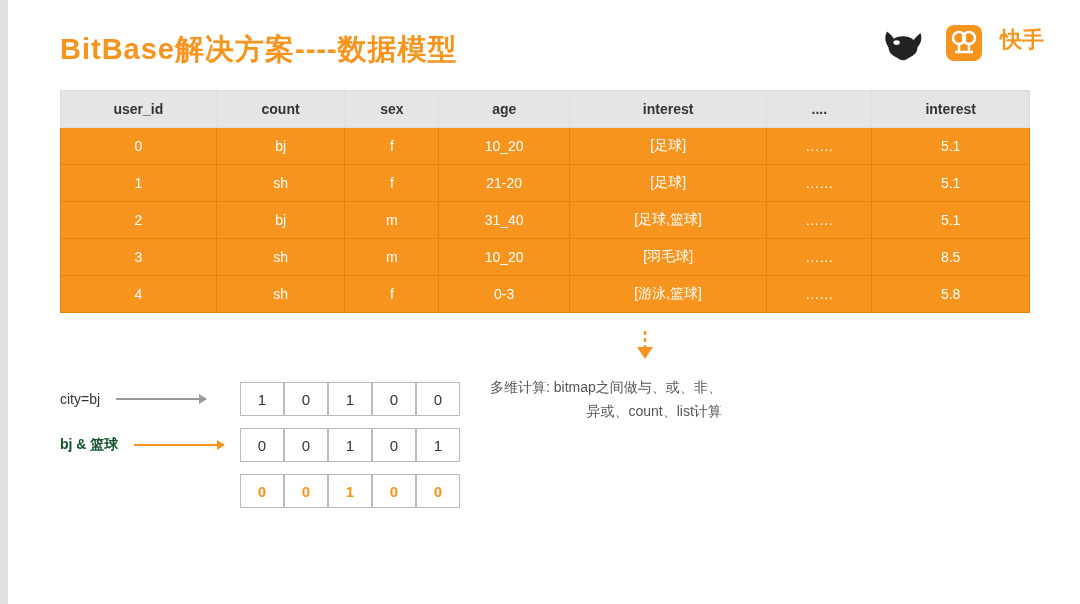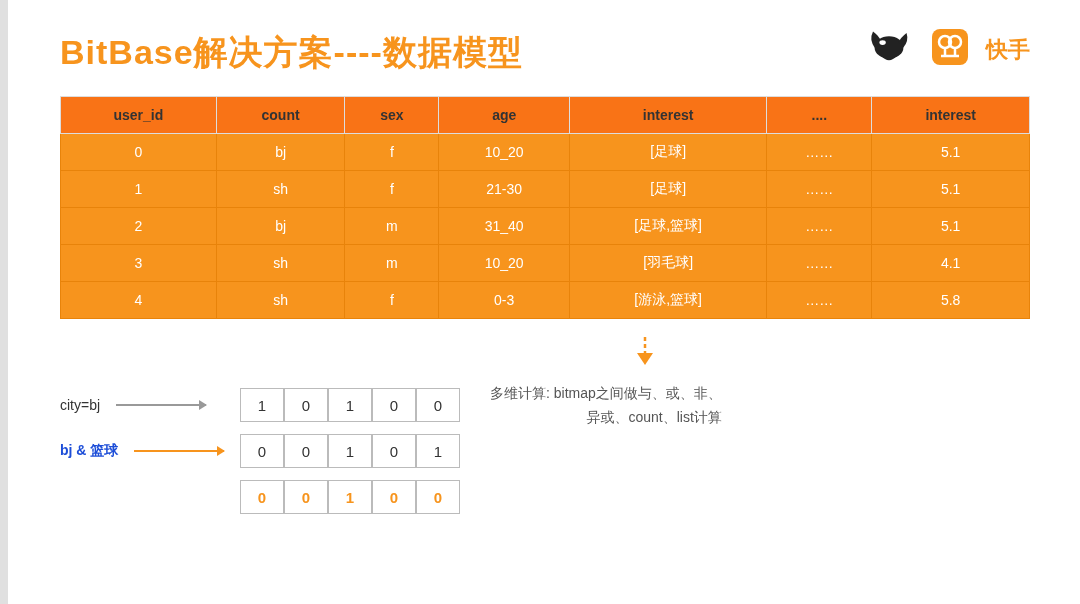--- a/index.html
+++ b/index.html
@@ -15,34 +15,34 @@
     .slide {
       width: 1080px;
       height: 604px;
       background: #ffffff;
       padding: 30px 50px 20px 60px;
       position: relative;
     }
 
     
     .title {
-      font-size: 34px;
+      font-size: 29px;
       font-weight: bold;
       color: #f7941d;
       margin-bottom: 20px;
       letter-spacing: 1px;
     }
 
     
     .logo-area {
       position: absolute;
       top: 25px;
-      right: 50px;
-      display: flex;
-      align-items: flex-end;
+      right: 36px;
+      display: flex;
+      align-items: flex-start;
       gap: 18px;
     }
 
     .logo-orca {
       width: 50px;
       height: 40px;
     }
 
     .logo-kuaishou-icon {
       width: 36px;
@@ -56,21 +56,21 @@
     }
 
     
     .data-table {
       width: 100%;
       border-collapse: collapse;
       margin-bottom: 18px;
     }
 
     .data-table th {
-      background: #f97316;
+      background: #e5e5e5;
       color: #333;
       font-weight: bold;
       padding: 10px 8px;
       text-align: center;
       font-size: 14px;
       border: 1px solid #ddd;
     }
 
     .data-table td {
       background: #f7941d;
@@ -117,21 +117,21 @@
       gap: 8px;
     }
 
     .label-text {
       font-size: 14px;
       color: #333;
       white-space: nowrap;
     }
 
     .label-text.orange {
-      color: #1d4ed8;
+      color: #14532d;
       font-weight: bold;
     }
 
     .arrow-right {
       display: inline-block;
       width: 90px;
       height: 2px;
       background: #999;
       position: relative;
       margin-left: 8px;
@@ -261,42 +261,42 @@
           <td>f</td>
           <td>10_20</td>
           <td>[足球]</td>
           <td>……</td>
           <td>5.1</td>
         </tr>
         <tr>
           <td>1</td>
           <td>sh</td>
           <td>f</td>
-          <td>21-30</td>
+          <td>21-20</td>
           <td>[足球]</td>
           <td>……</td>
           <td>5.1</td>
         </tr>
         <tr>
           <td>2</td>
           <td>bj</td>
           <td>m</td>
           <td>31_40</td>
           <td>[足球,篮球]</td>
           <td>……</td>
           <td>5.1</td>
         </tr>
         <tr>
           <td>3</td>
           <td>sh</td>
           <td>m</td>
           <td>10_20</td>
           <td>[羽毛球]</td>
           <td>……</td>
-          <td>4.1</td>
+          <td>8.5</td>
         </tr>
         <tr>
           <td>4</td>
           <td>sh</td>
           <td>f</td>
           <td>0-3</td>
           <td>[游泳,篮球]</td>
           <td>……</td>
           <td>5.8</td>
         </tr>

